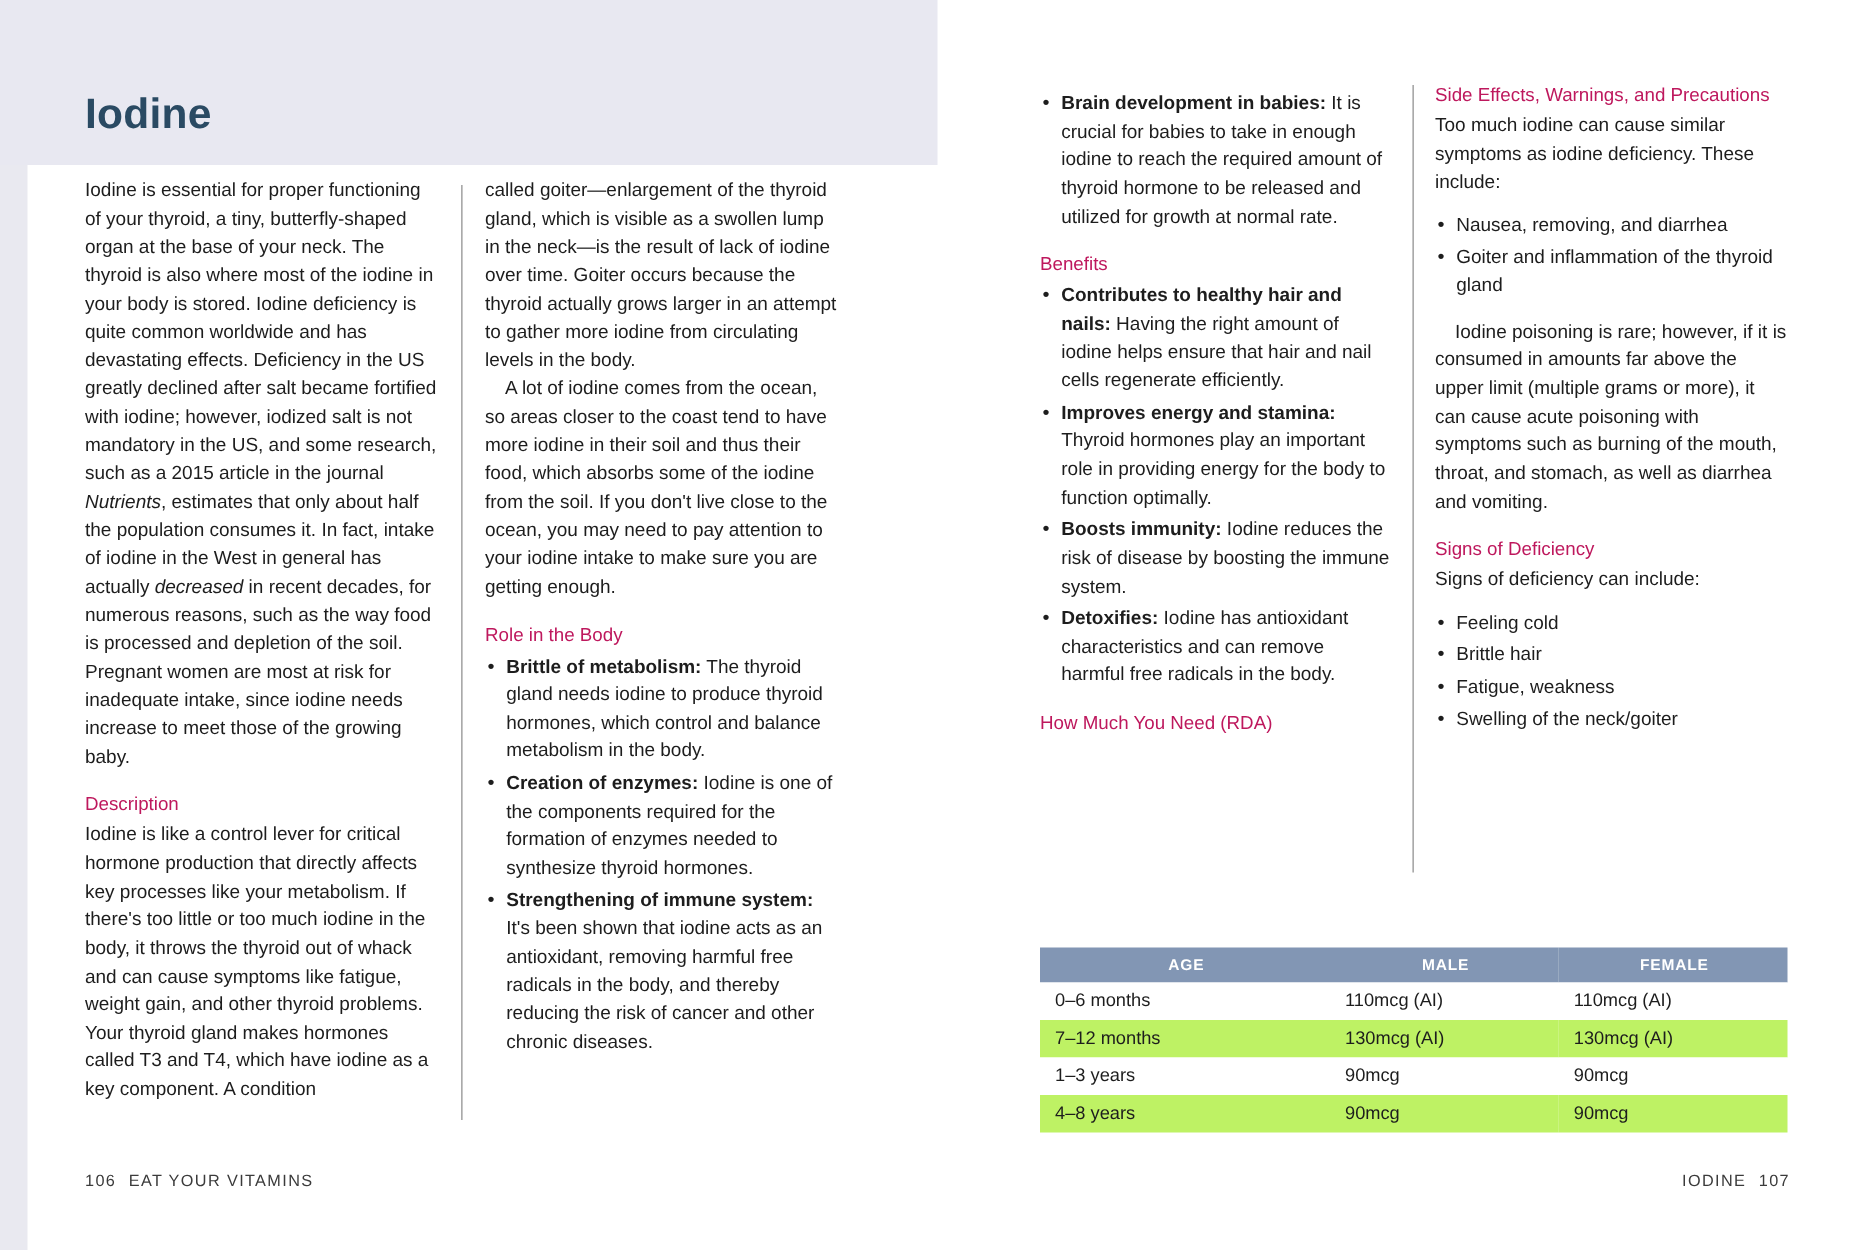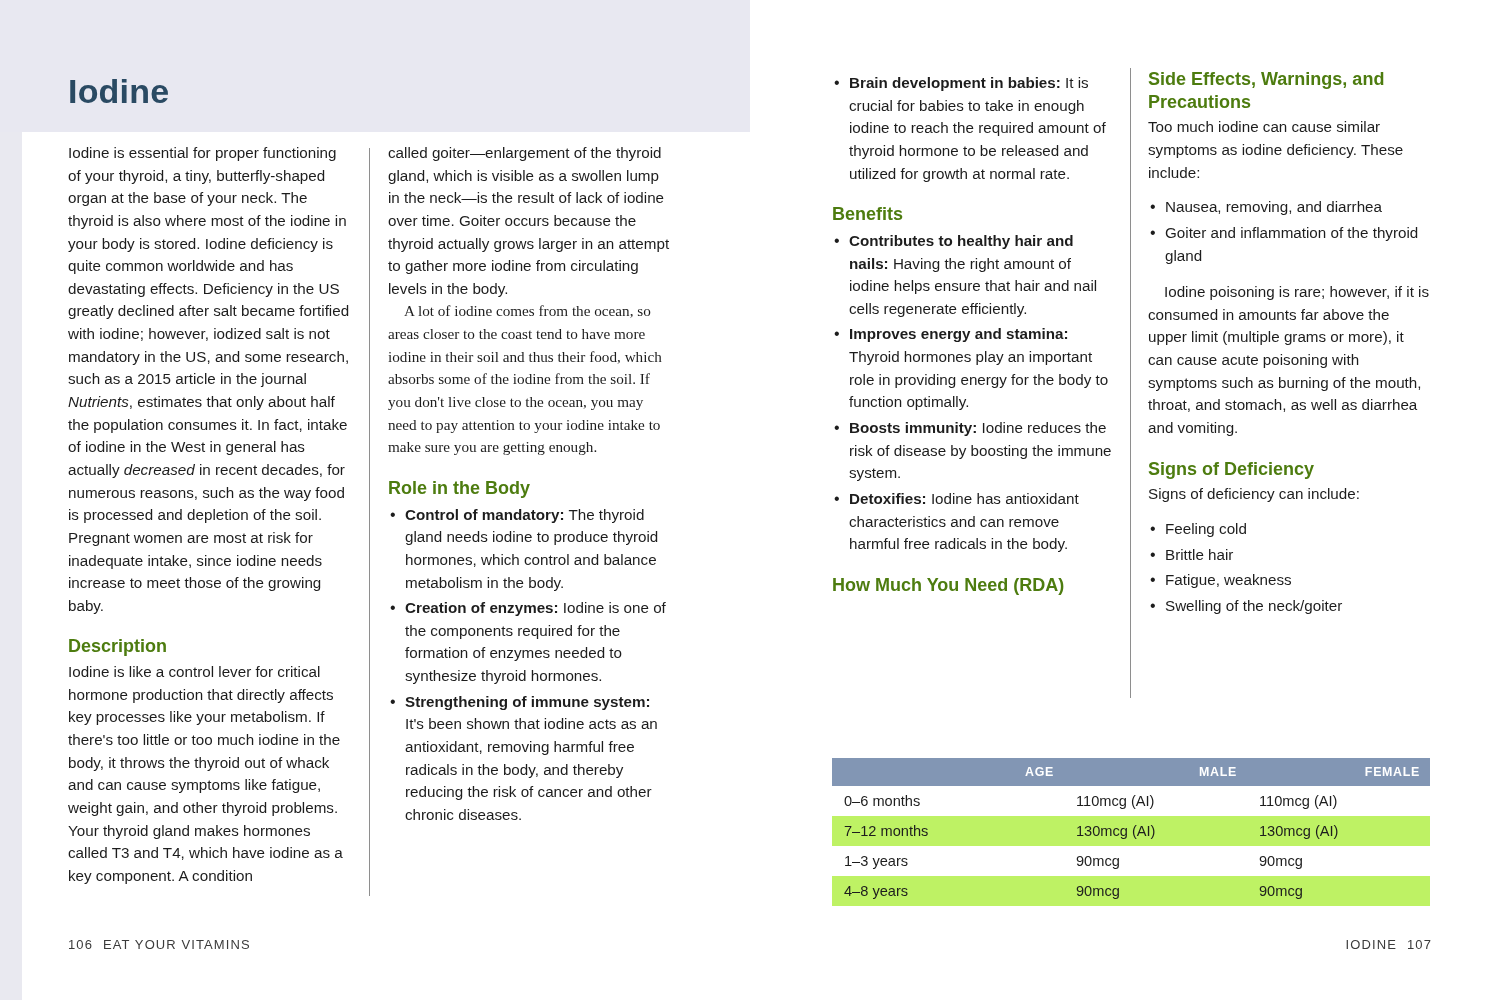--- a/index.html
+++ b/index.html
@@ -53,25 +53,25 @@
 
   .vrule {
     position: absolute;
     width: 1px;
     background: #8e8e8e;
   }
   #vrule-left { left: 369px; top: 148px; height: 748px; }
   #vrule-right { left: 1130px; top: 68px; height: 630px; }
 
   p { margin: 0 0 0 0; }
-  p + p { text-indent: 16px; font-family: Liberation Serif, serif; }
+  p + p { text-indent: 16px; }
   .sec-head {
-    color: #4d7c0f;
-    font-weight: bold;
-    font-size: 18px;
+    color: #be185d;
+    font-weight: normal;
+    font-size: 15px;
     margin: 18px 0 3px 0;
     line-height: 1.26;
   }
   .sec-head.first { margin-top: 0; }
   ul {
     margin: 4px 0 0 0;
     padding: 0 0 0 17px;
     list-style: none;
   }
   li {
@@ -94,21 +94,21 @@
     position: absolute;
     left: 832px;
     top: 758px;
     width: 598px;
     border-collapse: collapse;
     font-size: 14.6px;
   }
   .rda-table th {
     background: #8296b4;
     color: #ffffff;
-    text-align: right;
+    text-align: center;
     font-size: 12.4px;
     font-weight: bold;
     letter-spacing: 0.7px;
     padding: 7px 10px 7px 12px;
   }
   .rda-table td {
     padding: 7px 10px 7px 12px;
     color: #1d1d1d;
   }
   .rda-table tr.odd td { background: #ffffff; }
@@ -148,21 +148,21 @@
     <div class="sec-head">Description</div>
     <p style="text-indent:0">Iodine is like a control lever for critical hormone production that directly affects key processes like your metabolism. If there's too little or too much iodine in the body, it throws the thyroid out of whack and can cause symptoms like fatigue, weight gain, and other thyroid problems. Your thyroid gland makes hormones called T3 and T4, which have iodine as a key component. A condition</p>
   </div>
 
   <div class="col" id="col2">
     <p>called goiter—enlargement of the thyroid gland, which is visible as a swollen lump in the neck—is the result of lack of iodine over time. Goiter occurs because the thyroid actually grows larger in an attempt to gather more iodine from circulating levels in the body.</p>
     <p>A lot of iodine comes from the ocean, so areas closer to the coast tend to have more iodine in their soil and thus their food, which absorbs some of the iodine from the soil. If you don't live close to the ocean, you may need to pay attention to your iodine intake to make sure you are getting enough.</p>
 
     <div class="sec-head">Role in the Body</div>
     <ul>
-      <li><span class="lead">Control of mandatory:</span><span> The thyroid gland needs iodine to produce thyroid hormones, which control and balance metabolism in the body.</span></li>
+      <li><span class="lead">Brittle of metabolism:</span><span> The thyroid gland needs iodine to produce thyroid hormones, which control and balance metabolism in the body.</span></li>
       <li><span class="lead">Creation of enzymes:</span><span> Iodine is one of the components required for the formation of enzymes needed to synthesize thyroid hormones.</span></li>
       <li><span class="lead">Strengthening of immune system:</span><span> It's been shown that iodine acts as an antioxidant, removing harmful free radicals in the body, and thereby reducing the risk of cancer and other chronic diseases.</span></li>
     </ul>
   </div>
 
   <div class="col" id="col3">
     <ul>
       <li><span class="lead">Brain development in babies:</span><span> It is crucial for babies to take in enough iodine to reach the required amount of thyroid hormone to be released and utilized for growth at normal rate.</span></li>
     </ul>
 

